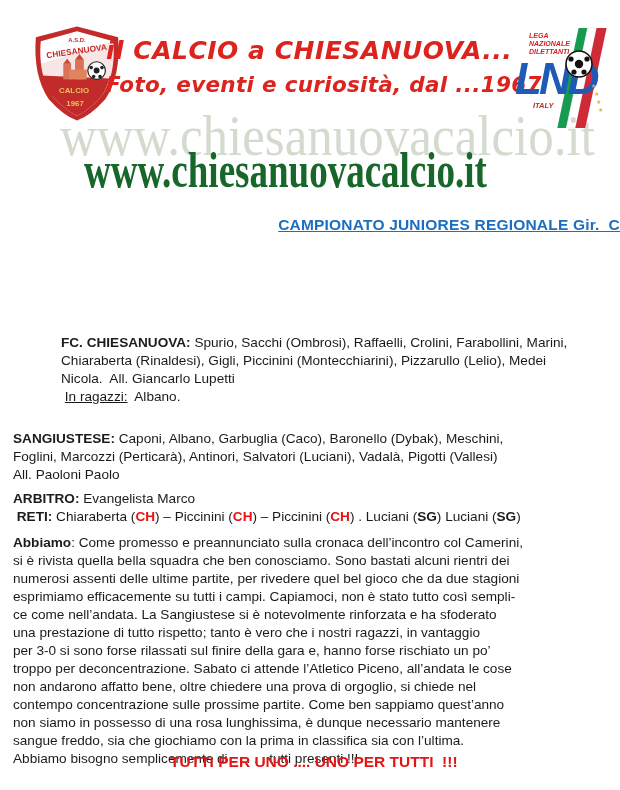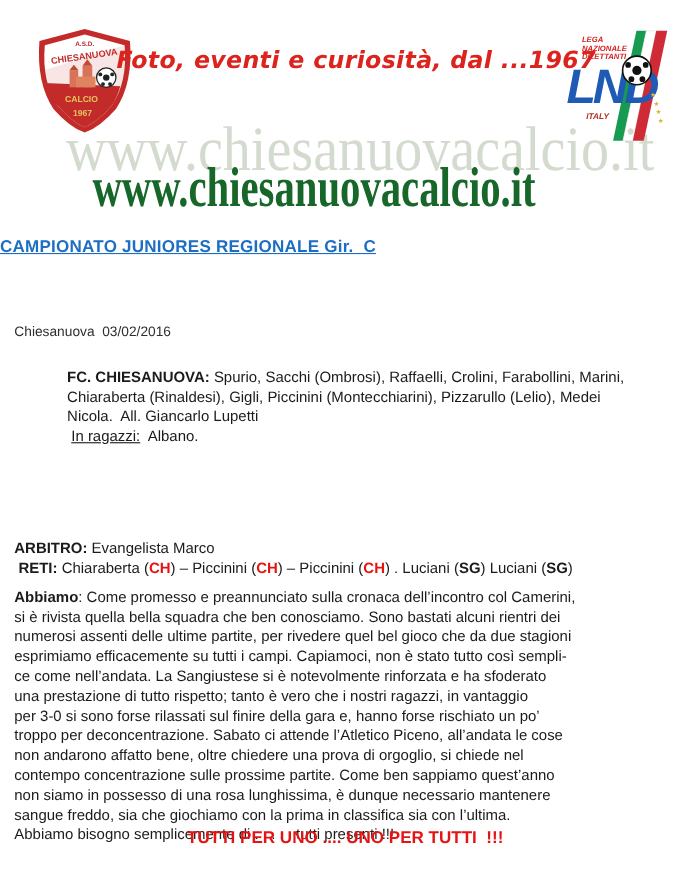--- a/index.html
+++ b/index.html
@@ -14,21 +14,21 @@
            font-family:"DejaVu Sans",sans-serif;}
   .tagline .l1{font-size:25px;letter-spacing:.5px;white-space:nowrap;}
   .tagline .l2{font-size:21.5px;letter-spacing:.3px;margin-top:7px;white-space:nowrap;}
 
   
   .wm{position:absolute;font-family:"Liberation Serif",serif;white-space:nowrap;transform-origin:left top;}
   .wm-faded{left:60px;top:102px;font-size:50px;color:rgba(163,177,152,0.48);transform:scale(1.02,1.15);}
   .wm-solid{left:84px;top:140px;font-size:50px;font-weight:bold;color:#17672a;transform:scale(0.74,1.02);}
 
   
-  .competition{position:absolute;left:0;top:216px;width:620px;text-align:left;}
+  .competition{position:absolute;left:0;top:216px;width:620px;text-align:right;}
   .competition span{font-size:15.5px;font-weight:bold;color:#1b6ec2;text-decoration:underline;
                     letter-spacing:.2px;white-space:pre;}
   .match-title{position:absolute;left:13px;top:247px;font-size:23px;font-weight:bold;color:#e41414;
                letter-spacing:.4px;white-space:pre;}
   .dateline{position:absolute;left:13px;top:294px;font-size:12.5px;color:#2e2e2e;white-space:pre;}
 
   
   .txt{position:absolute;left:13px;width:597px;font-size:13.6px;line-height:18px;
        white-space:pre-wrap;color:#1b1b1b;}
   .home-block{top:320px;margin-left:48px;}
@@ -71,20 +71,21 @@
         <circle cx="73.5" cy="53" r="1.8" fill="#222"></circle>
       </g>
       <text x="50" y="18" font-size="6" fill="#c32b2b" text-anchor="middle" font-weight="bold">A.S.D.</text>
       <text x="50" y="30" font-size="8.5" fill="#c32b2b" text-anchor="middle" font-weight="bold" transform="rotate(-8 50 30)">CHIESANUOVA</text>
       <text x="47" y="70" font-size="8" fill="#e7c35c" text-anchor="middle" font-weight="bold">CALCIO</text>
       <text x="48" y="83" font-size="8" fill="#e7c35c" text-anchor="middle" font-weight="bold">1967</text>
     </svg>
   </div>
 
   <div class="tagline">
+    <div class="l1">il CALCIO a CHIESANUOVA...</div>
     <div class="l2">Foto, eventi e curiosità, dal ...1967</div>
   </div>
 
   <div class="lnd">
     <svg width="106" height="110" viewBox="0 0 106 110">
       <g transform="skewX(-12)">
         <rect x="72" y="2" width="9" height="100" fill="#169b50"></rect>
         <rect x="81" y="2" width="9" height="100" fill="#ffffff" stroke="#dddddd" stroke-width="0.5"></rect>
         <rect x="90" y="2" width="10" height="100" fill="#ce2b37"></rect>
       </g>
@@ -111,27 +112,29 @@
   </div>
 
   <div class="wm wm-faded">www.chiesanuovacalcio.it</div>
   <div class="wm wm-solid">www.chiesanuovacalcio.it</div>
 
   <div class="competition">
     <span>CAMPIONATO JUNIORES REGIONALE Gir.  C</span>
   </div>
 
 
-  <div class="dateline">Chiesanuova  03/02/2016</div>
 
   <p class="txt home-block"><b>FC. CHIESANUOVA:</b><span> Spurio, Sacchi (Ombrosi), Raffaelli, Crolini, Farabollini, Marini,
 Chiaraberta (Rinaldesi), Gigli, Piccinini (Montecchiarini), Pizzarullo (Lelio), Medei
 Nicola.  All. Giancarlo Lupetti
  </span><span class="ul">In ragazzi:</span><span>  Albano.</span></p>
 
+  <p class="txt away-block"><b>SANGIUSTESE:</b><span> Caponi, Albano, Garbuglia (Caco), Baronello (Dybak), Meschini,
+Foglini, Marcozzi (Perticarà), Antinori, Salvatori (Luciani), Vadalà, Pigotti (Vallesi)
+All. Paoloni Paolo</span></p>
 
   <p class="txt referee-block"><b>ARBITRO:</b><span> Evangelista Marco</span></p>
 
   <p class="txt goals-block"><b> RETI:</b><span> Chiaraberta (</span><b class="red">CH</b><span>) – Piccinini (</span><b class="red">CH</b><span>) – Piccinini (</span><b class="red">CH</b><span>) . Luciani (</span><b>SG</b><span>) Luciani (</span><b>SG</b><span>)</span></p>
 
   <p class="txt report-block"><b>Abbiamo</b><span>: Come promesso e preannunciato sulla cronaca dell’incontro col Camerini,
 si è rivista quella bella squadra che ben conosciamo. Sono bastati alcuni rientri dei
 numerosi assenti delle ultime partite, per rivedere quel bel gioco che da due stagioni
 esprimiamo efficacemente su tutti i campi. Capiamoci, non è stato tutto così sempli-
 ce come nell’andata. La Sangiustese si è notevolmente rinforzata e ha sfoderato

